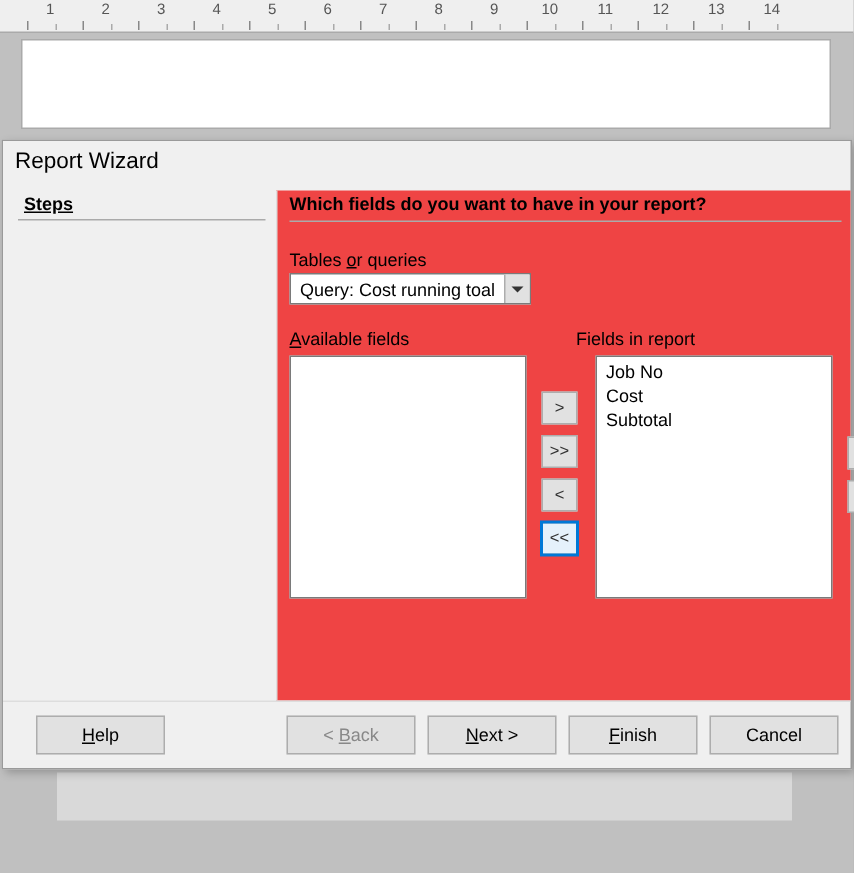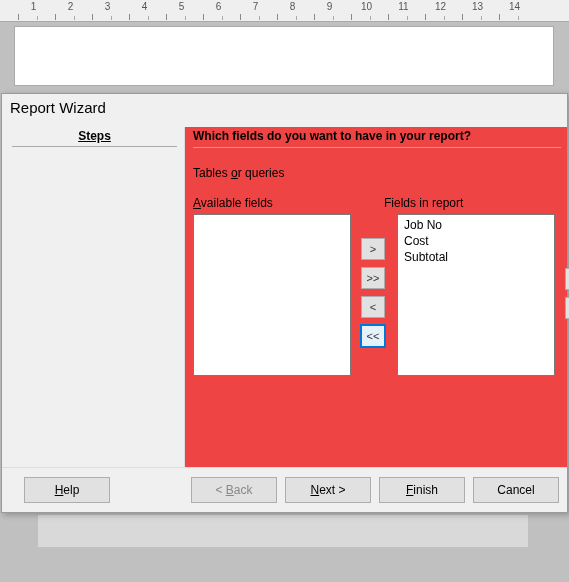--- a/index.html
+++ b/index.html
@@ -91,21 +91,20 @@
     position: absolute;
     left: 10px; top: 8px;
     width: 165px;
     bottom: 0;
   }
   .steps-heading {
     font-weight: bold;
     text-decoration: underline;
     margin-bottom: 1px;
     padding: 2px 4px;
-    text-align: center;
   }
   .steps-divider {
     height: 1px;
     background: #aaa;
     margin-bottom: 10px;
   }
   .step-item {
     padding: 3px 4px;
     margin-bottom: 5px;
     cursor: default;
@@ -286,20 +285,26 @@
     </div>
 
     <div class="main-panel">
       <div class="main-heading">Which fields do you want to have in your report?</div>
       <div class="main-divider"></div>
 
       <div class="tq-row">
         <div class="field-label">
           <span>Tables </span><span class="mn">o</span><span>r queries</span>
         </div>
+        <div class="combo">
+          <div class="combo-text">Query: Cost running toal</div>
+          <div class="combo-btn">
+            <div class="chev-down"></div>
+          </div>
+        </div>
       </div>
 
       <div class="transfer-area">
         <div class="lbl-avail field-label">
           <span class="mn">A</span><span>vailable fields</span>
         </div>
         <div class="listbox lb-avail" id="lb-avail"></div>
 
         <div class="move-col">
           <div class="move-btn">&gt;</div>

